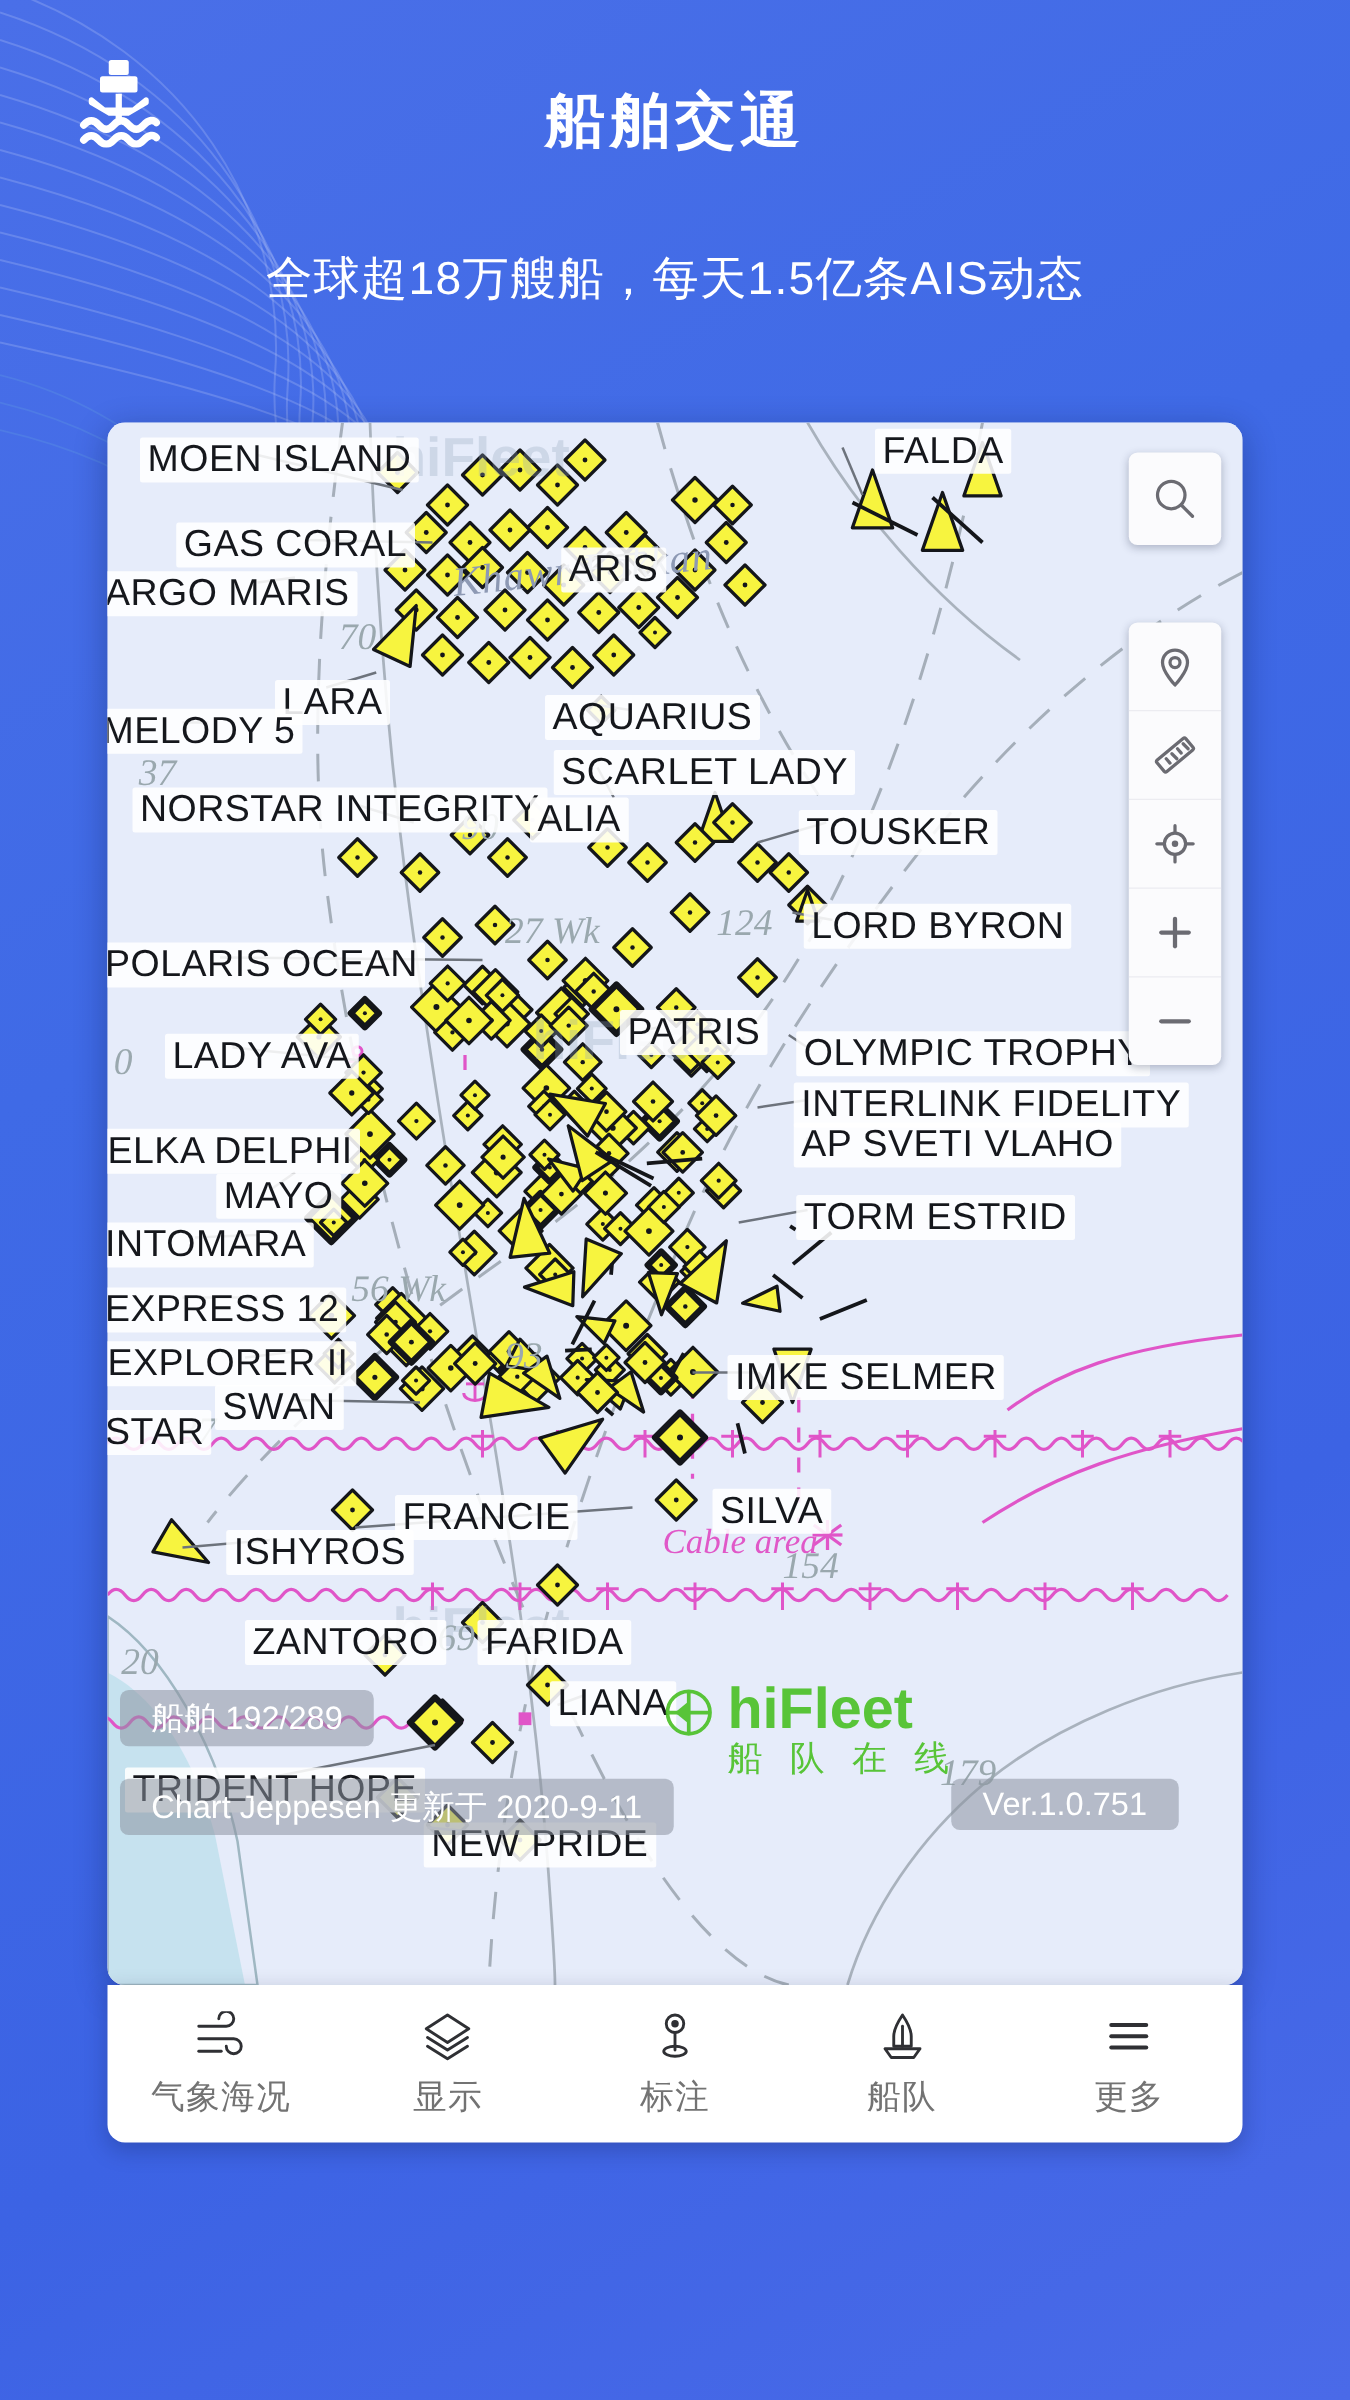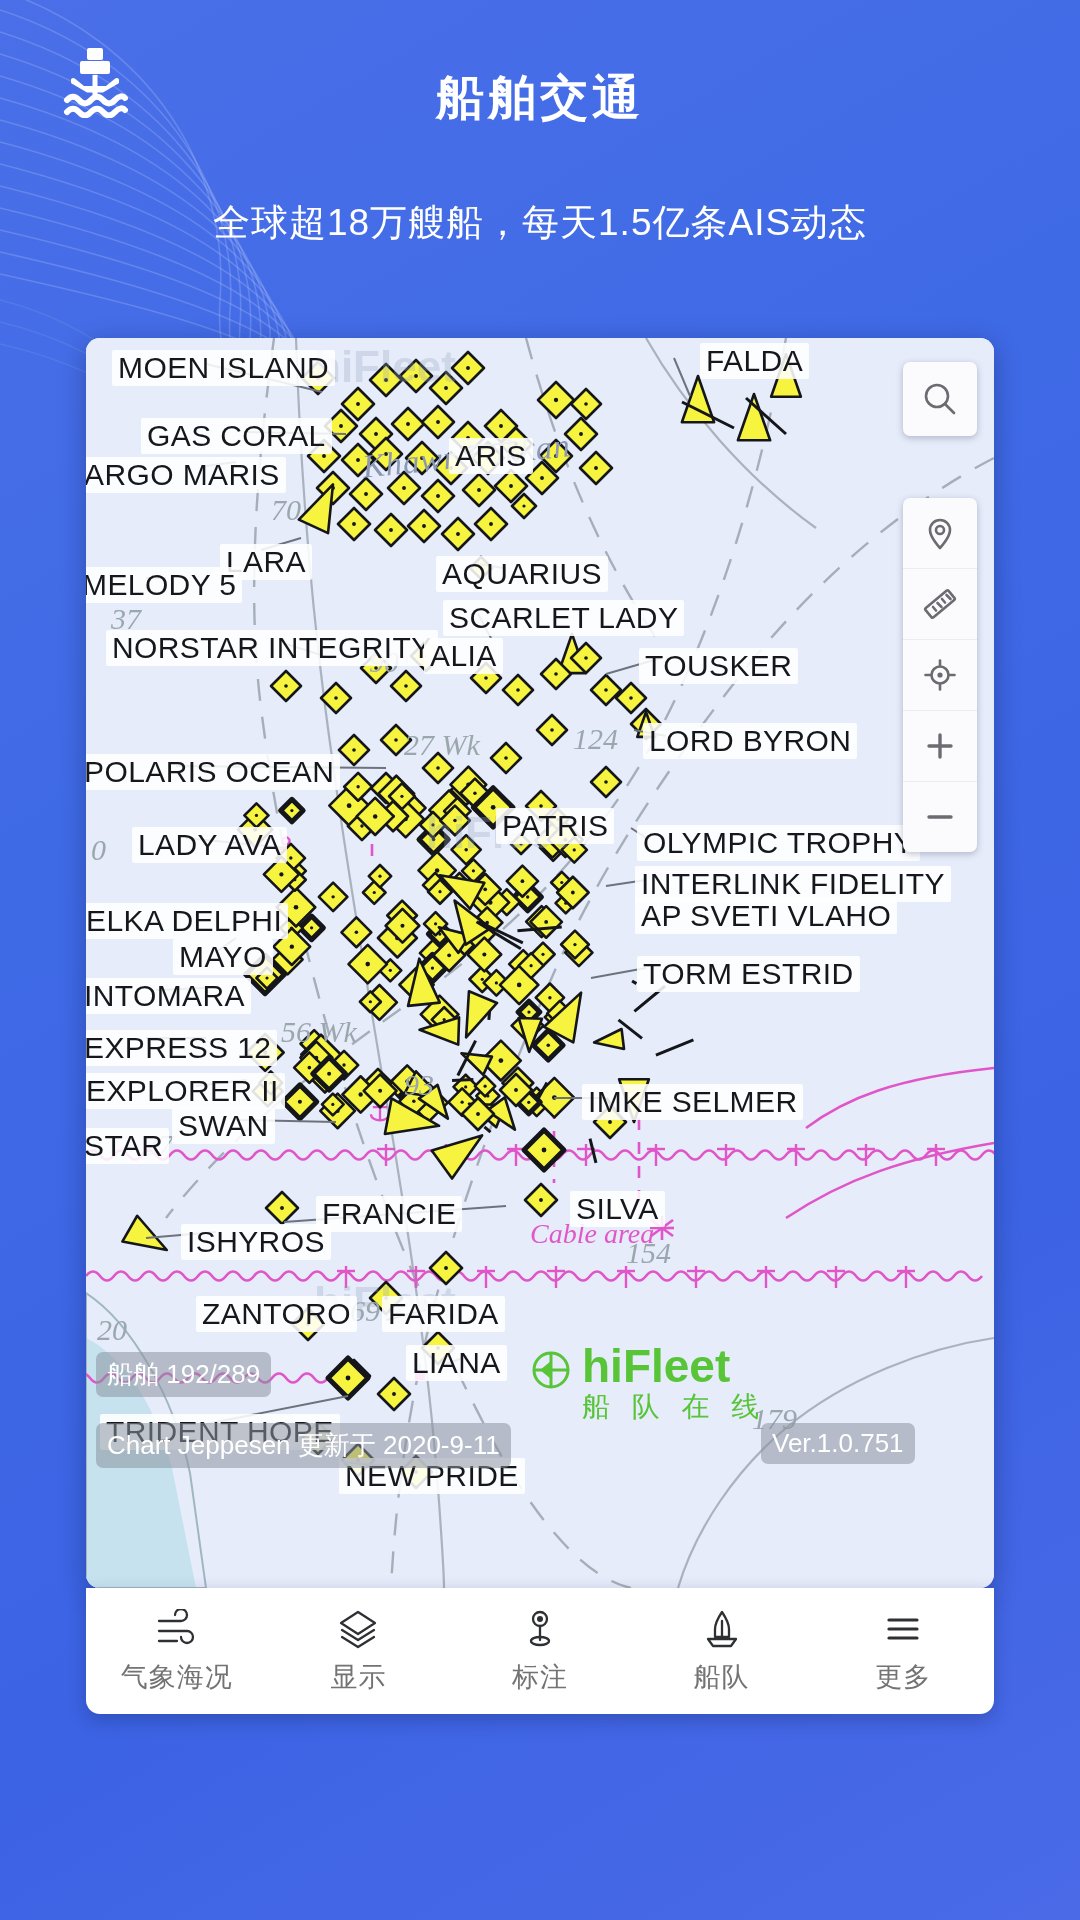--- a/index.html
+++ b/index.html
@@ -66,21 +66,21 @@
   .wm-main{font-size:46px;font-weight:bold;color:#49c024;letter-spacing:0px;line-height:1;}
   .wm-sub{font-size:28px;color:#49c024;letter-spacing:7px;line-height:1.25;}
   .wm-ghost{
     position:absolute;font-family:"Liberation Sans",sans-serif;
     color:rgba(150,165,190,.30);font-weight:bold;white-space:nowrap;
   }
 
   
   .badge{
     position:absolute;background:rgba(140,148,160,.55);color:#ffffff;
-    font-size:26px;padding:5px 11px;border-radius:7px;white-space:nowrap;
+    font-size:26px;padding:5px 25px;border-radius:7px;white-space:nowrap;
   }
 
   
   .search-btn{
     position:absolute;right:17px;top:24px;width:74px;height:74px;
     background:#fbfbfd;border-radius:7px;
     box-shadow:0 2px 7px rgba(30,40,70,.28);
     display:flex;align-items:center;justify-content:center;
   }
   .tool-stack{
@@ -774,21 +774,21 @@
         <div class="vlabel" style="left: -8px; top: 692px;">EXPRESS 12</div>
         <div class="vlabel" style="left: -6px; top: 735px;">EXPLORER II</div>
         <div class="vlabel" style="left: 86px; top: 770px;">SWAN</div>
         <div class="vlabel" style="left: 496px; top: 746px;">IMKE SELMER</div>
         <div class="vlabel" style="left: -8px; top: 790px;">STAR</div>
         <div class="vlabel" style="left: 230px; top: 858px;">FRANCIE</div>
         <div class="vlabel" style="left: 484px; top: 853px;">SILVA</div>
         <div class="vlabel" style="left: 95px; top: 886px;">ISHYROS</div>
         <div class="vlabel" style="left: 110px; top: 958px;">ZANTORO</div>
         <div class="vlabel" style="left: 296px; top: 958px;">FARIDA</div>
-        <div class="vlabel" style="left: 320px; top: 1007px;">LIANA</div>
+        <div class="vlabel" style="left: 354px; top: 1007px;">LIANA</div>
         <div class="vlabel" style="left: 14px; top: 1076px;">TRIDENT HOPE</div>
         <div class="vlabel" style="left: 253px; top: 1120px;">NEW PRIDE</div>
       </div>
 
     <div class="wm">
       <svg width="42" height="46" viewBox="0 0 42 46" style="position:absolute;left:-52px;top:4px;">
         <circle cx="21" cy="23" r="17" fill="none" stroke="#49c024" stroke-width="3"></circle>
         <path d="M21,6 L21,40 M4,23 L38,23" stroke="#49c024" stroke-width="3"></path>
         <path d="M10,23 L21,14 L21,32 Z" fill="#49c024"></path>
       </svg>

